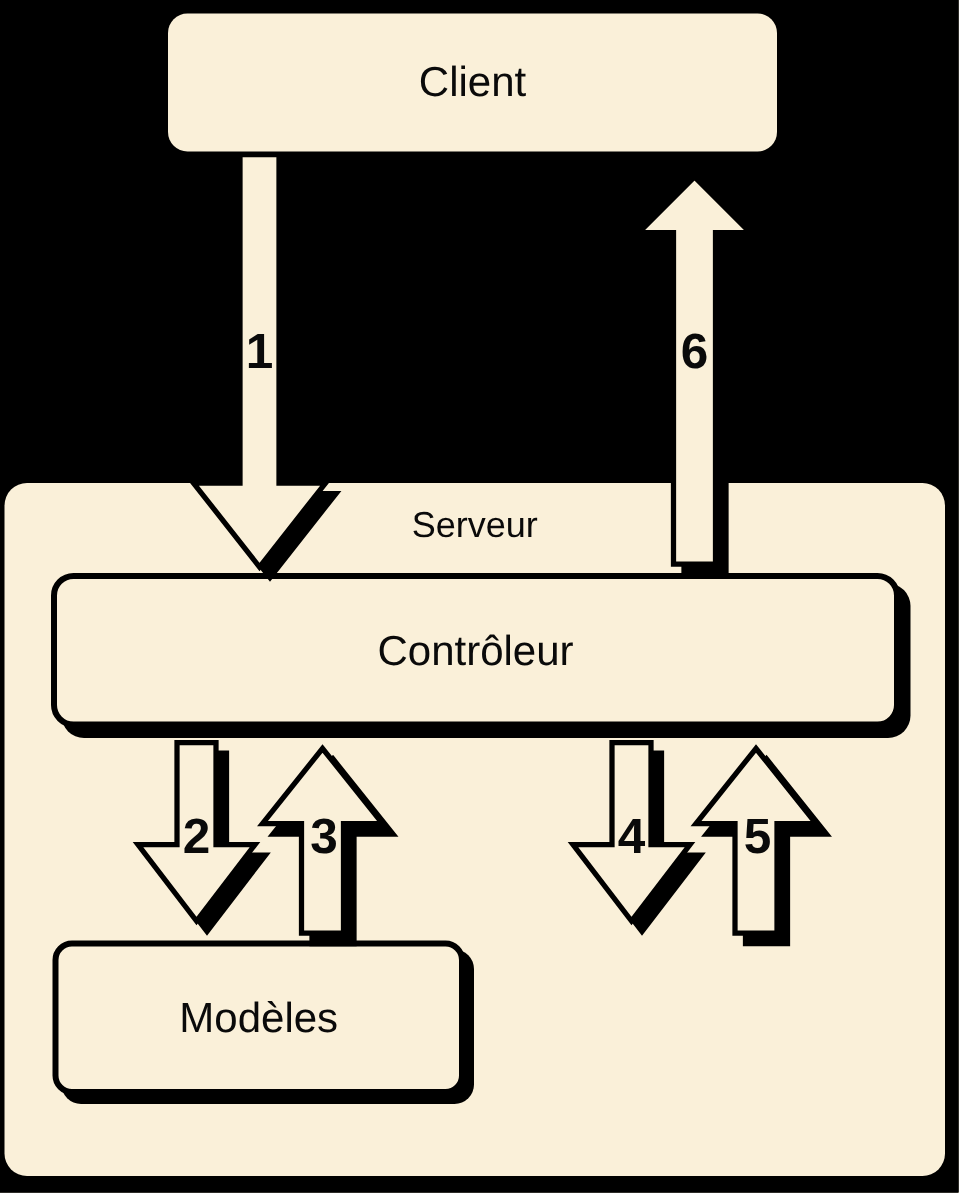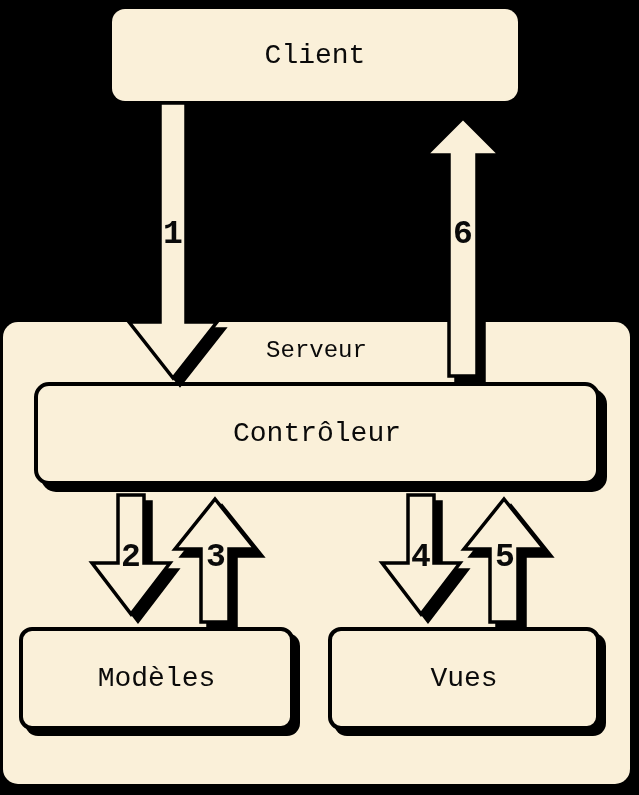--- a/index.html
+++ b/index.html
@@ -4,42 +4,42 @@
 <style>
   :root{
     --bg:#000000;
     --fill:#FAF0D9;
     --line:#000000;
     --text:#0a0a0a;
   }
   html,body{margin:0;padding:0;background:var(--bg);}
   .canvas{
     position:relative;width:639px;height:795px;background:var(--bg);
-    font-family:Liberation Mono, monospace;color:var(--text);
+    font-family:Liberation Sans, sans-serif;color:var(--text);
     overflow:hidden;
   }
   .node{
     position:absolute;display:flex;align-items:center;justify-content:center;
     background:var(--fill);font-size:28px;box-sizing:border-box;
   }
   .client{left:112px;top:9px;width:406px;height:92px;border-radius:13px;}
   .server{
     position:absolute;left:3px;top:322px;width:627px;height:462px;
     background:var(--fill);border-radius:15px;
   }
   .server-label{
     position:absolute;top:16px;left:0;width:100%;text-align:center;
     font-size:24px;line-height:1.1;
   }
   .controller{
     left:34px;top:382px;width:566px;height:103px;border-radius:15px;
     border:4px solid var(--line);box-shadow:7px 7px 0 var(--line);
   }
   .models{
-    left:19px;top:627px;width:275px;height:103px;border-radius:13px;
+    left:35px;top:627px;width:275px;height:103px;border-radius:13px;
     border:4px solid var(--line);box-shadow:6px 6px 0 var(--line);
   }
   .views{
     left:328px;top:627px;width:272px;height:103px;border-radius:13px;
     border:4px solid var(--line);box-shadow:6px 6px 0 var(--line);
   }
   .arrows-layer{position:absolute;left:0;top:0;width:639px;height:795px;}
   .arr-shadow{fill:var(--line);stroke:var(--line);stroke-width:3.5px;stroke-linejoin:miter;}
   .arr-main{fill:var(--fill);stroke:var(--line);stroke-width:3.5px;stroke-linejoin:miter;}
   .arrow-num{
@@ -61,23 +61,20 @@
   </div>
 
   <div class="node controller">
     <span>Contrôleur</span>
   </div>
 
   <div class="node models">
     <span>Modèles</span>
   </div>
 
-  <div class="node views">
-    <span>Vues</span>
-  </div>
 
   <svg class="arrows-layer" width="639" height="795" viewBox="0 0 639 795" xmlns="http://www.w3.org/2000/svg">
     <defs>
       <polygon id="a1p" points="160,103 186,103 186,322 217,322 173,378 129,322 160,322"></polygon>
       <polygon id="a2p" points="118,495 144,495 144,563 170,563 131,614 92,563 118,563"></polygon>
       <polygon id="a3p" points="215,499 255,549 229,549 229,622 201,622 201,549 175,549"></polygon>
       <polygon id="a4p" points="408,495 434,495 434,563 460,563 421,614 382,563 408,563"></polygon>
       <polygon id="a5p" points="504,499 544,549 518,549 518,622 490,622 490,549 464,549"></polygon>
       <polygon id="a6p" points="463,118 500,155 477,155 477,376 449,376 449,155 426,155"></polygon>
     </defs>

